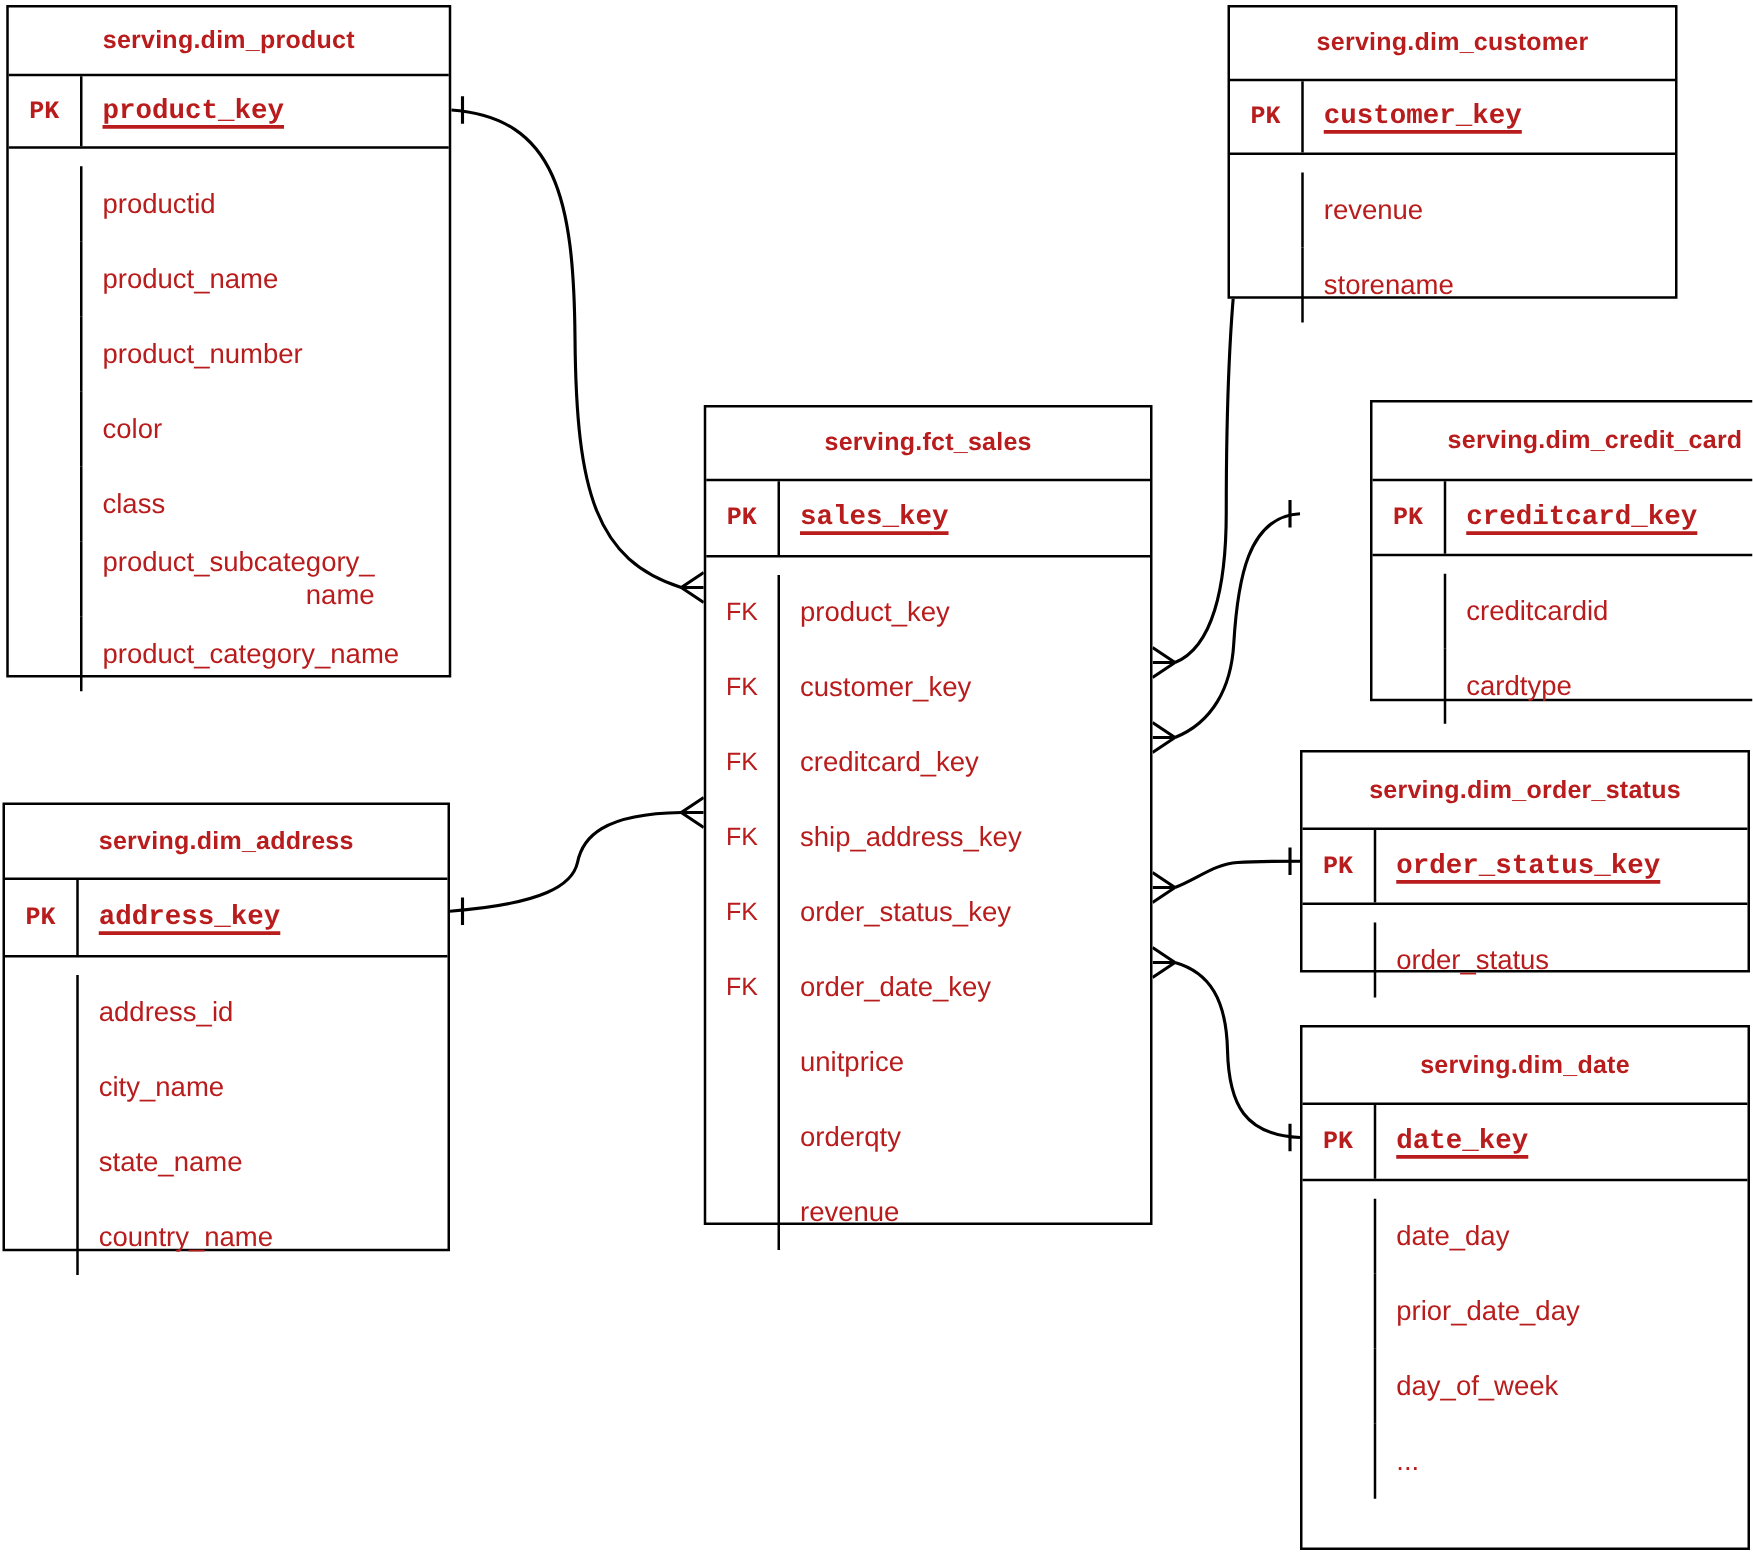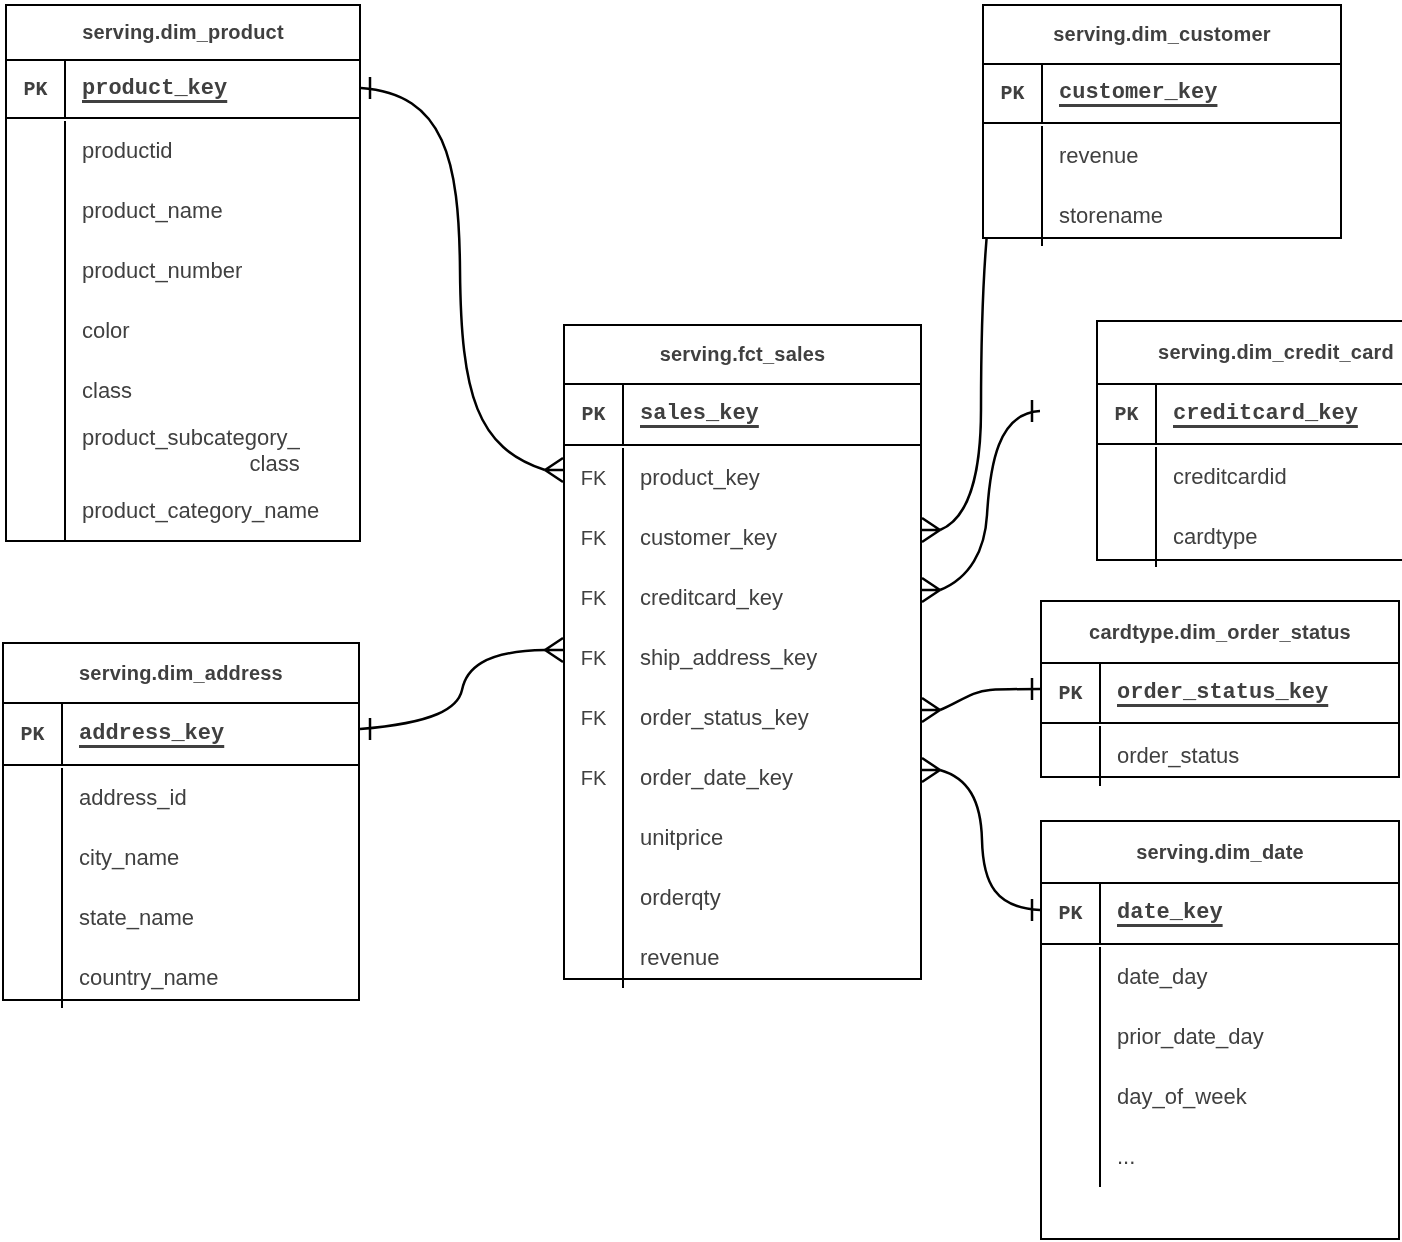--- a/index.html
+++ b/index.html
@@ -1,18 +1,18 @@
 <!DOCTYPE html>
 <html><head>
 <meta charset="utf-8">
 <style>
   html,body{margin:0;padding:0;background:#fff;}
   .canvas{
     position:relative;width:1402px;height:1242px;background:#ffffff;
-    font-family:"Liberation Sans",sans-serif;color:#404040;overflow:hidden;
+    font-family:"Liberation Sans",sans-serif;color:#b91c1c;overflow:hidden;
   }
   svg.rels{position:absolute;left:0;top:0;z-index:0;}
   svg.rels path{stroke:#000;stroke-width:2.5;fill:none;}
   .table{
     position:absolute;background:#fff;border:2px solid #000;
     box-sizing:border-box;z-index:1;
   }
   .t-title{
     height:var(--th);border-bottom:2px solid #000;
     display:flex;align-items:center;justify-content:center;
@@ -26,21 +26,21 @@
   }
   .t-pkrow .t-keycol{font-weight:bold;}
   .t-field{
     flex:1;display:flex;align-items:center;padding-left:16px;
     font-size:22px;white-space:pre-line;line-height:1.2;box-sizing:border-box;text-align:right;
   }
   .t-pkrow .t-field{
     font-weight:bold;text-decoration:underline;
     text-decoration-thickness:2.5px;text-underline-offset:6px;
   }
-  .t-body{padding-top:2px;}
+  .t-body{padding-top:14px;}
   .t-row{height:60px;display:flex;}
 </style>
 </head>
 <body>
 
 <div class="canvas">
 
   <svg class="rels" width="1402" height="1242" viewBox="0 0 1402 1242">
 
     <g>
@@ -103,21 +103,21 @@
           <div class="t-keycol"></div>
           <div class="t-field">color</div>
         </div>
         <div class="t-row">
           <div class="t-keycol"></div>
           <div class="t-field">class</div>
         </div>
         <div class="t-row">
           <div class="t-keycol"></div>
           <div class="t-field">product_subcategory_
-class</div>
+name</div>
         </div>
         <div class="t-row">
           <div class="t-keycol"></div>
           <div class="t-field">product_category_name</div>
         </div>
       </div>
     </div>
 
   <div class="table" style="left:982px;top:4px;width:360px;height:235px;--th:57px;--ph:57px;">
       <div class="t-title">serving.dim_customer</div>
@@ -195,21 +195,21 @@
           <div class="t-field">creditcardid</div>
         </div>
         <div class="t-row">
           <div class="t-keycol"></div>
           <div class="t-field">cardtype</div>
         </div>
       </div>
     </div>
 
   <div class="table" style="left:1040px;top:600px;width:360px;height:178px;--th:60px;--ph:58px;">
-      <div class="t-title">cardtype.dim_order_status</div>
+      <div class="t-title">serving.dim_order_status</div>
       <div class="t-pkrow">
         <div class="t-keycol">PK</div>
         <div class="t-field">order_status_key</div>
       </div>
       <div class="t-body">
         <div class="t-row">
           <div class="t-keycol"></div>
           <div class="t-field">order_status</div>
         </div>
       </div>

